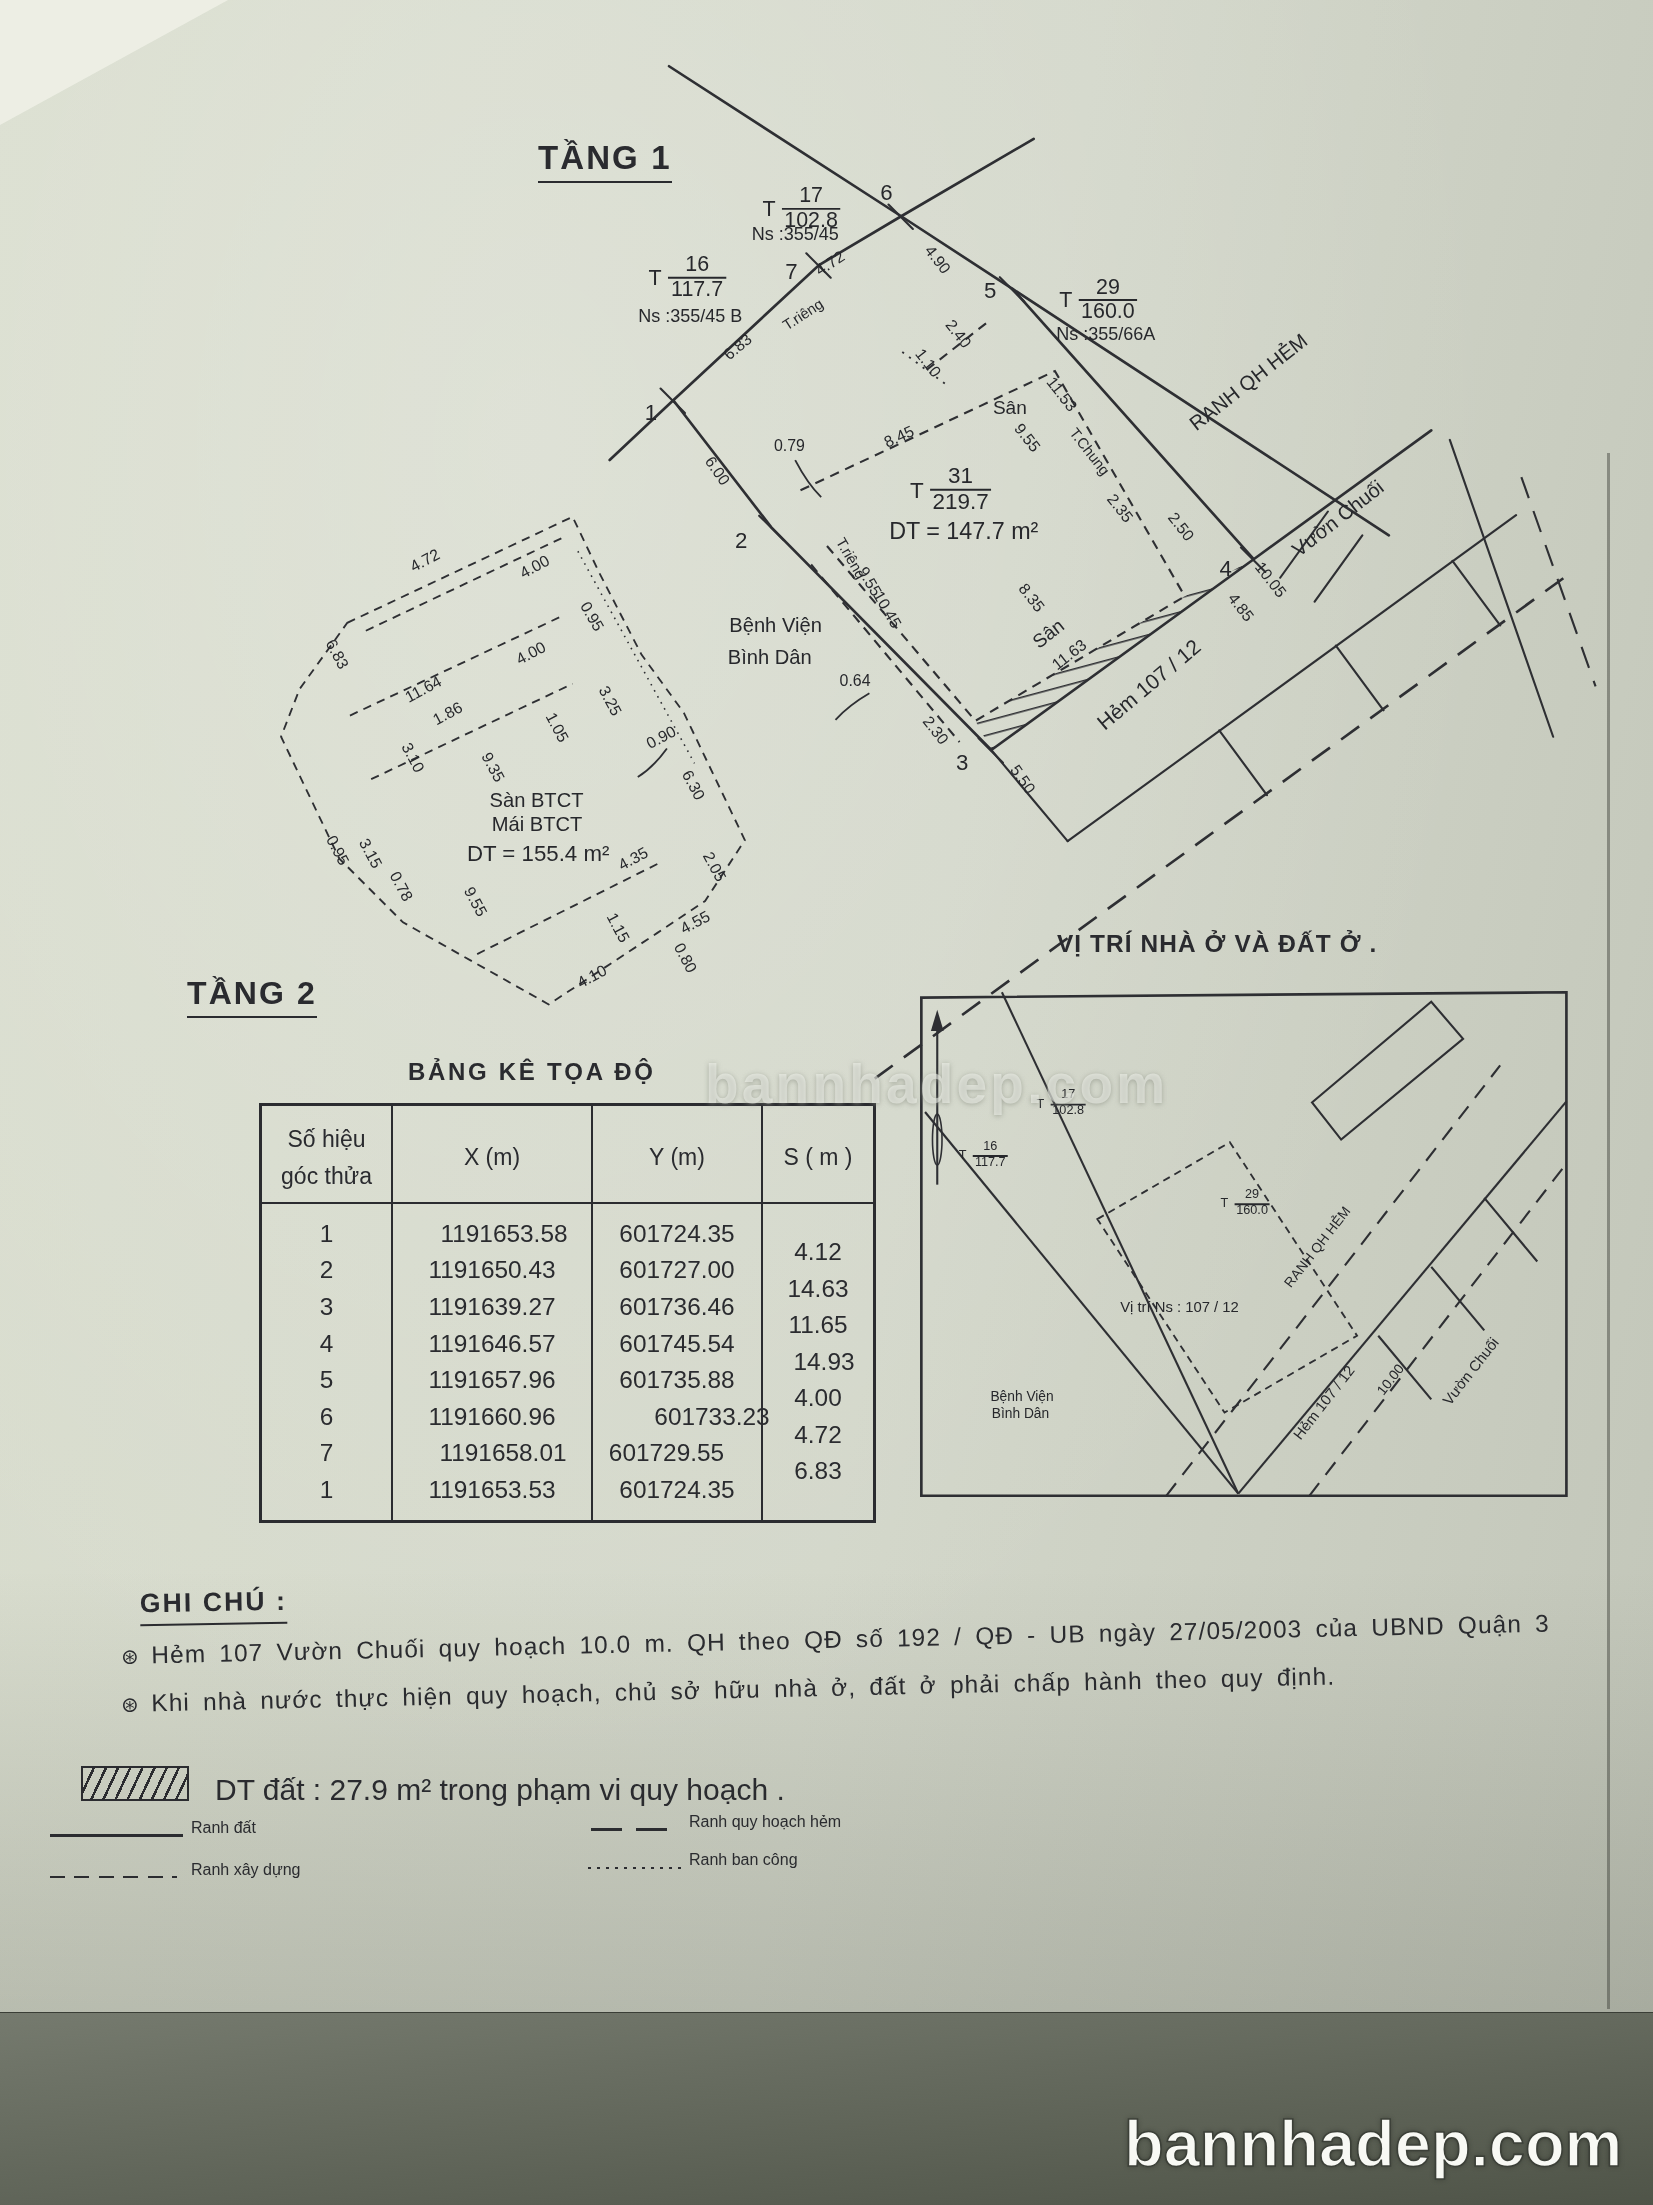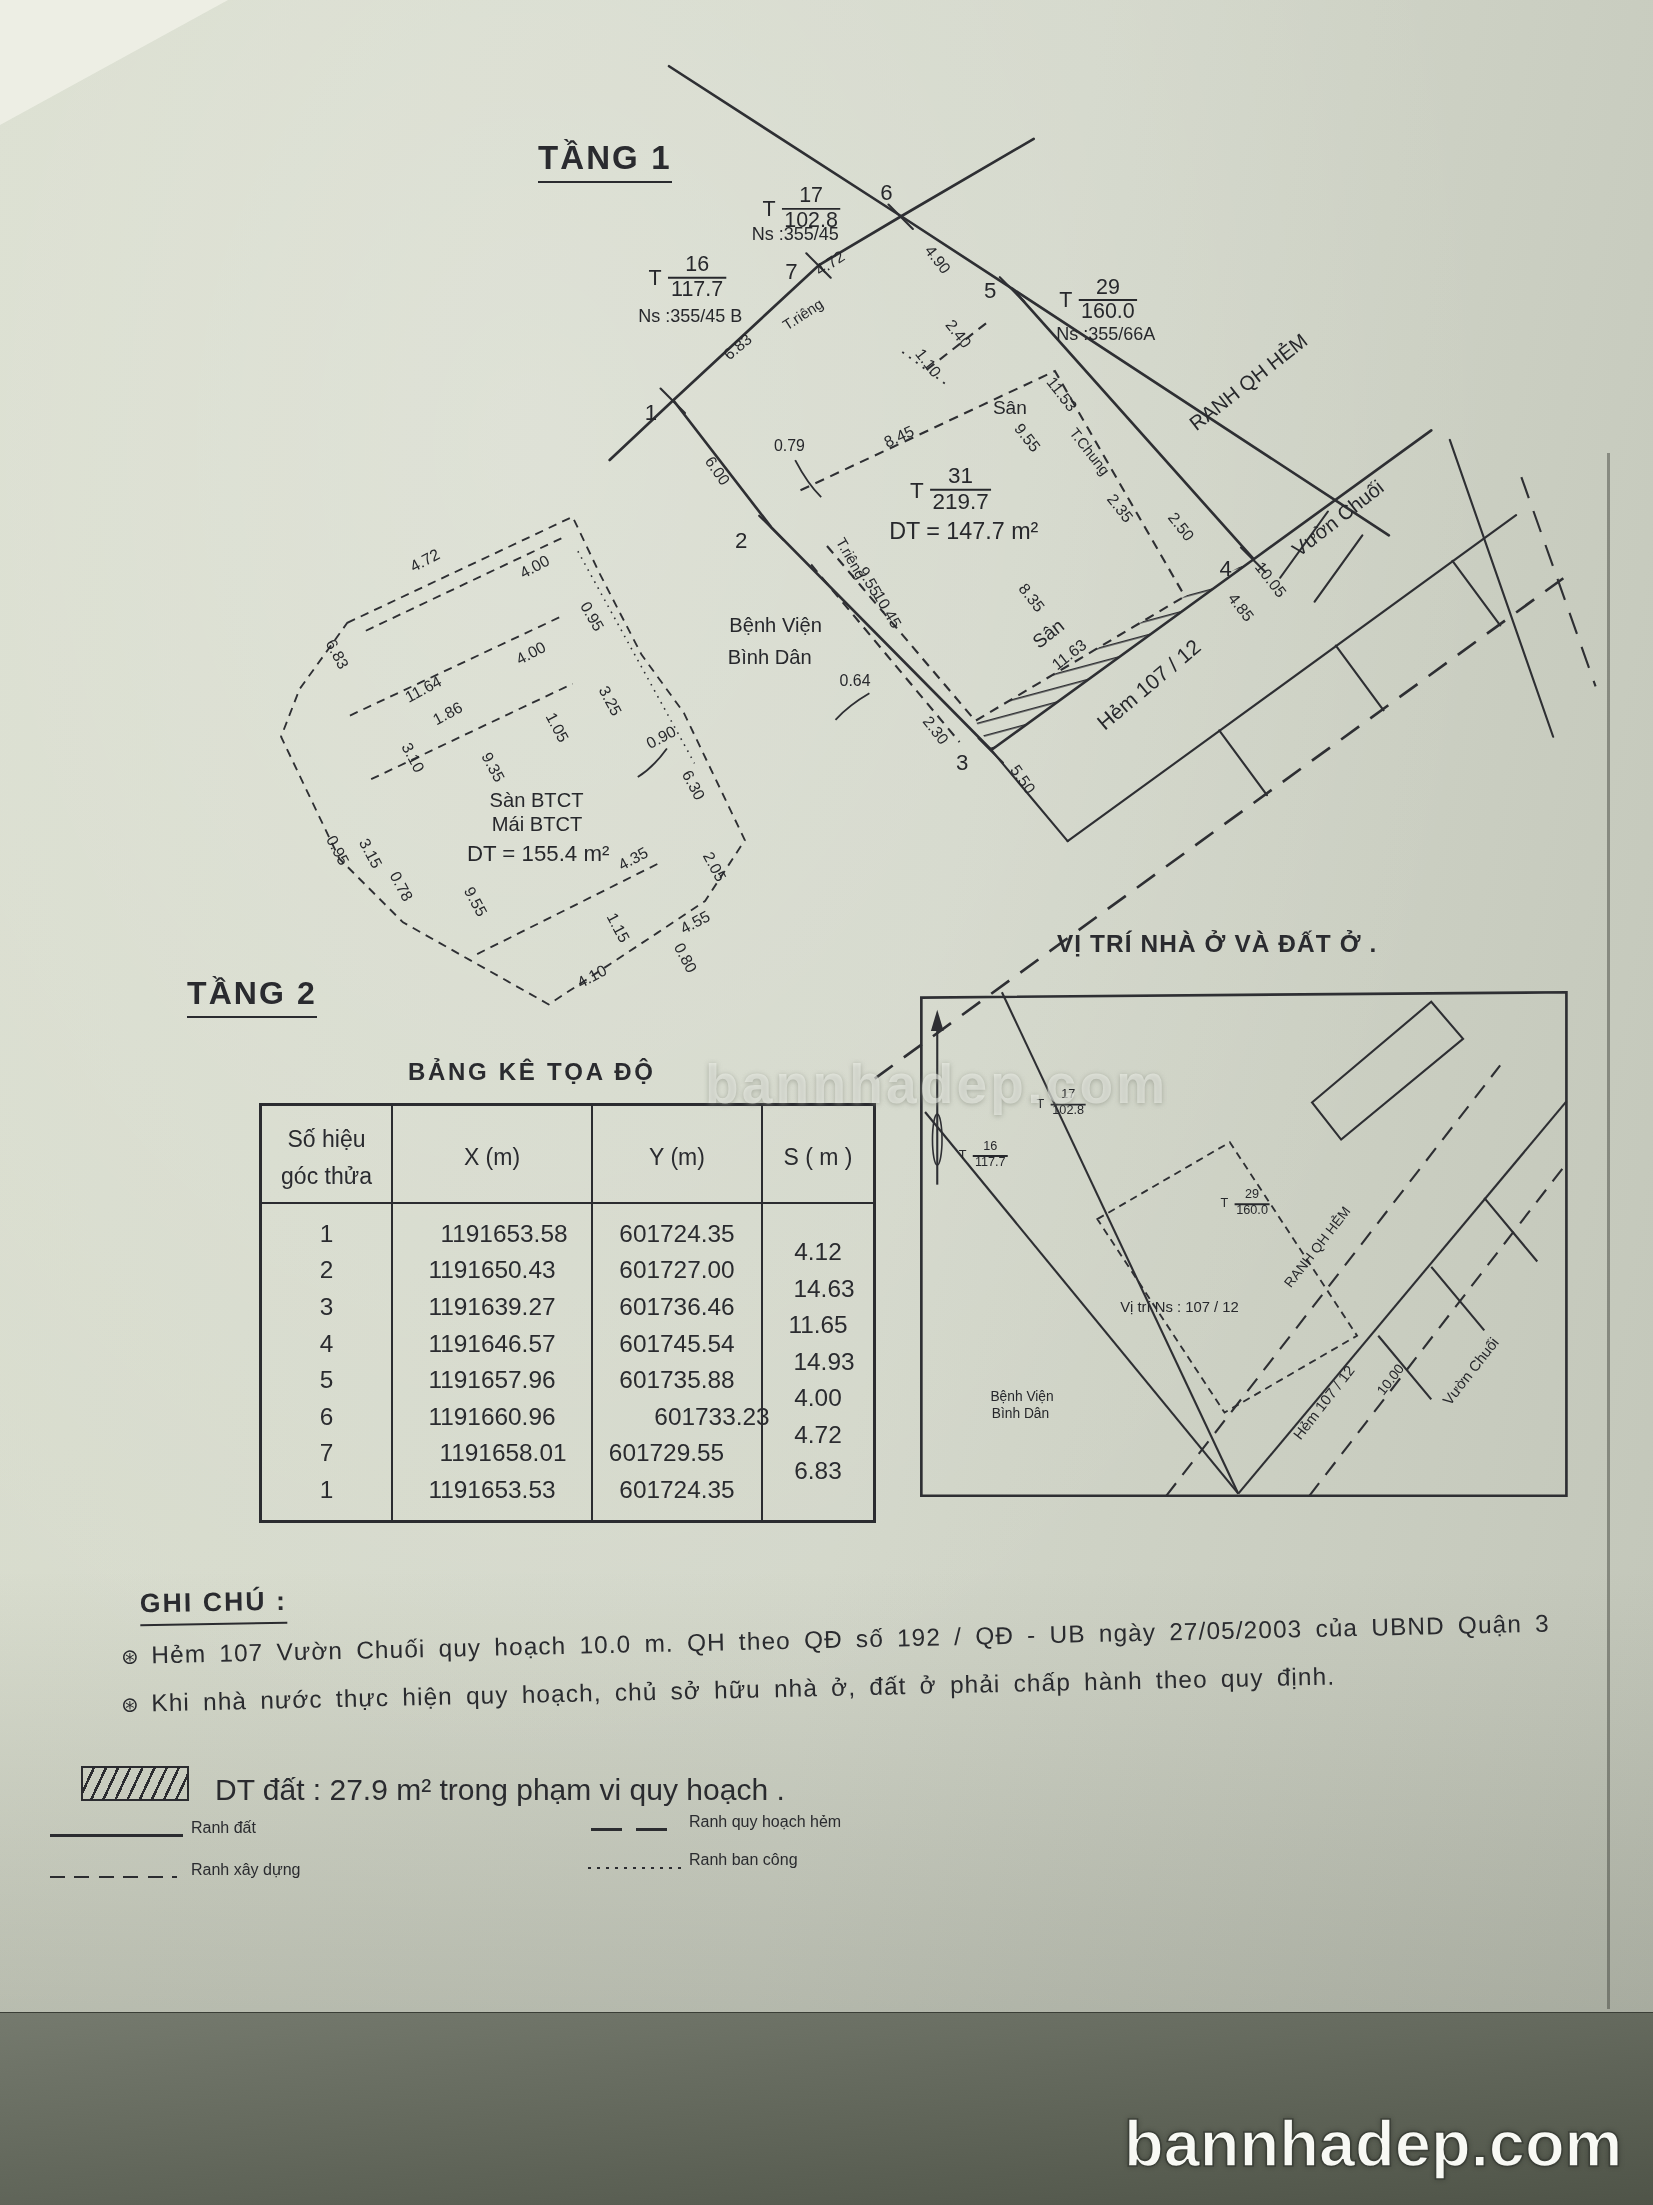--- a/index.html
+++ b/index.html
@@ -278,21 +278,21 @@
         <div class="cell" style="left: 0px; top: 296px; width: 129px; height: 30px; line-height: 30px;">6</div>
         <div class="cell" style="left: 131px; top: 296px; width: 198px; height: 30px; line-height: 30px;">1191660.96</div>
         <div class="cell" style="left: 331px; top: 296px; width: 168px; height: 30px; line-height: 30px; padding-left: 35px;">601733.23</div>
         <div class="cell" style="left: 0px; top: 332px; width: 129px; height: 30px; line-height: 30px;">7</div>
         <div class="cell" style="left: 131px; top: 332px; width: 220px; height: 30px; line-height: 30px;">1191658.01</div>
         <div class="cell" style="left: 331px; top: 332px; width: 147px; height: 30px; line-height: 30px;">601729.55</div>
         <div class="cell" style="left: 0px; top: 369px; width: 129px; height: 30px; line-height: 30px;">1</div>
         <div class="cell" style="left: 131px; top: 369px; width: 198px; height: 30px; line-height: 30px;">1191653.53</div>
         <div class="cell" style="left: 331px; top: 369px; width: 168px; height: 30px; line-height: 30px;">601724.35</div>
         <div class="scell" style="left: 501px; top: 131px; width: 110px; height: 30px; line-height: 30px;">4.12</div>
-        <div class="scell" style="left: 501px; top: 168px; width: 110px; height: 30px; line-height: 30px; padding-left: 6px;">14.63</div>
+        <div class="scell" style="left: 501px; top: 168px; width: 110px; height: 30px; line-height: 30px;">14.63</div>
         <div class="scell" style="left: 501px; top: 204px; width: 110px; height: 30px; line-height: 30px;">11.65</div>
         <div class="scell" style="left: 501px; top: 241px; width: 122px; height: 30px; line-height: 30px;">14.93</div>
         <div class="scell" style="left: 501px; top: 277px; width: 110px; height: 30px; line-height: 30px;">4.00</div>
         <div class="scell" style="left: 501px; top: 314px; width: 110px; height: 30px; line-height: 30px;">4.72</div>
         <div class="scell" style="left: 501px; top: 350px; width: 110px; height: 30px; line-height: 30px;">6.83</div>
       </div>
   </div>
 
   <div class="bullet" id="b1" style="left:121px;top:1642px">
     <span class="mark">⊛</span><span>Hẻm 107 Vườn Chuối quy hoạch 10.0 m. QH theo QĐ số 192 / QĐ - UB ngày 27/05/2003 của UBND Quận 3</span>

